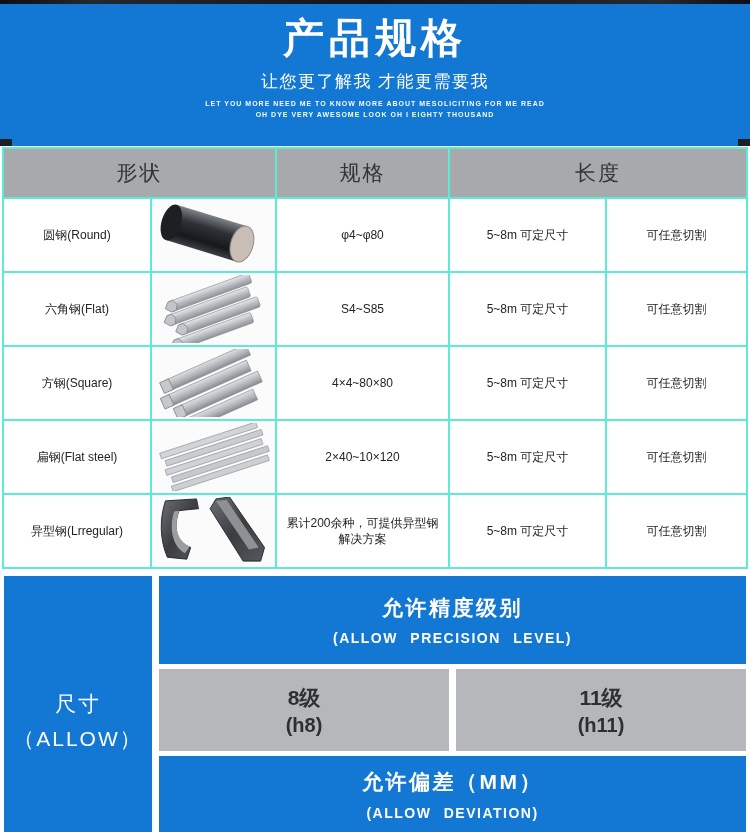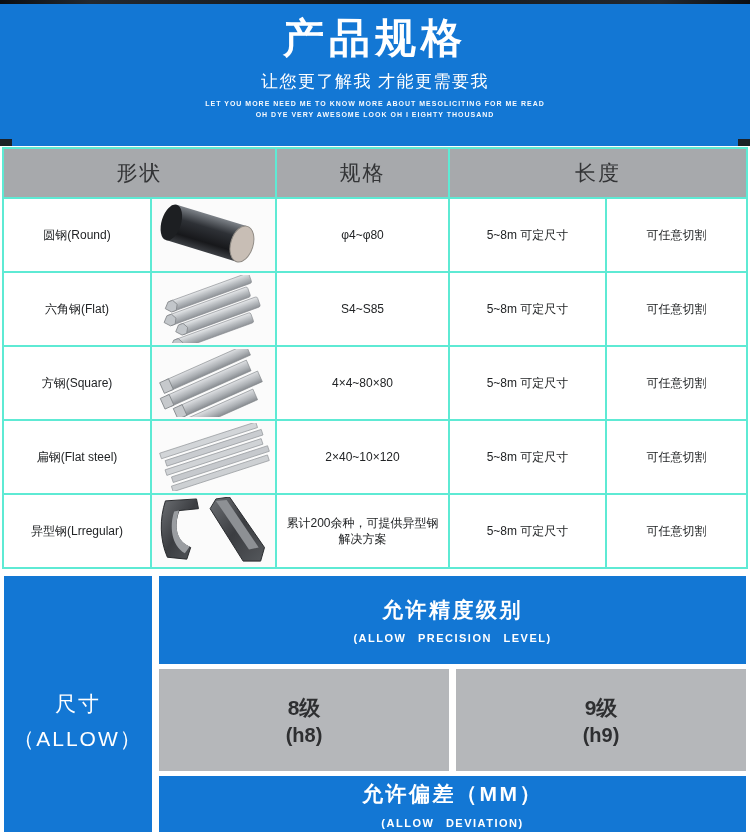--- a/index.html
+++ b/index.html
@@ -57,22 +57,22 @@
     gap:7px; font-size:21px; font-weight:400; letter-spacing:2px; padding-top:34px;
   }
   .size-content { flex:1; display:flex; flex-direction:column; }
   .band {
     background:#1377d4; color:#ffffff; text-align:left;
     display:flex; flex-direction:column; align-items:center; justify-content:center;
   }
   .band-precision { height:88px; gap:8px; }
   .band-deviation { flex:1; gap:9px; }
   .band-title { font-size:21px; font-weight:bold; letter-spacing:2.5px; }
-  .band-sub { font-size:11px; font-weight:bold; letter-spacing:1.5px; word-spacing:7px; }
-  .levels { display:flex; gap:7px; margin:5px 0; height:102px; }
+  .band-sub { font-size:14px; font-weight:bold; letter-spacing:1.5px; word-spacing:7px; }
+  .levels { display:flex; gap:7px; margin:5px 0; height:82px; }
   .level-box {
     flex:1; background:#b5b7ba; color:#2e2f31; text-align:center;
     display:flex; flex-direction:column; align-items:center; justify-content:center;
     gap:2px; font-weight:bold;
   }
   .level-grade { font-size:21px; }
   .level-code { font-size:20px; }
 </style>
 </head>
 <body>
@@ -216,22 +216,22 @@
       <div class="band band-precision">
         <div class="band-title">允许精度级别</div>
         <div class="band-sub">(ALLOW PRECISION LEVEL)</div>
       </div>
       <div class="levels">
         <div class="level-box">
           <div class="level-grade">8级</div>
           <div class="level-code">(h8)</div>
         </div>
         <div class="level-box">
-          <div class="level-grade">9级</div>
-          <div class="level-code">(h9)</div>
+          <div class="level-grade">11级</div>
+          <div class="level-code">(h11)</div>
         </div>
       </div>
       <div class="band band-deviation">
         <div class="band-title">允许偏差（MM）</div>
         <div class="band-sub">(ALLOW DEVIATION)</div>
       </div>
     </div>
   </section>
 
 </div>

